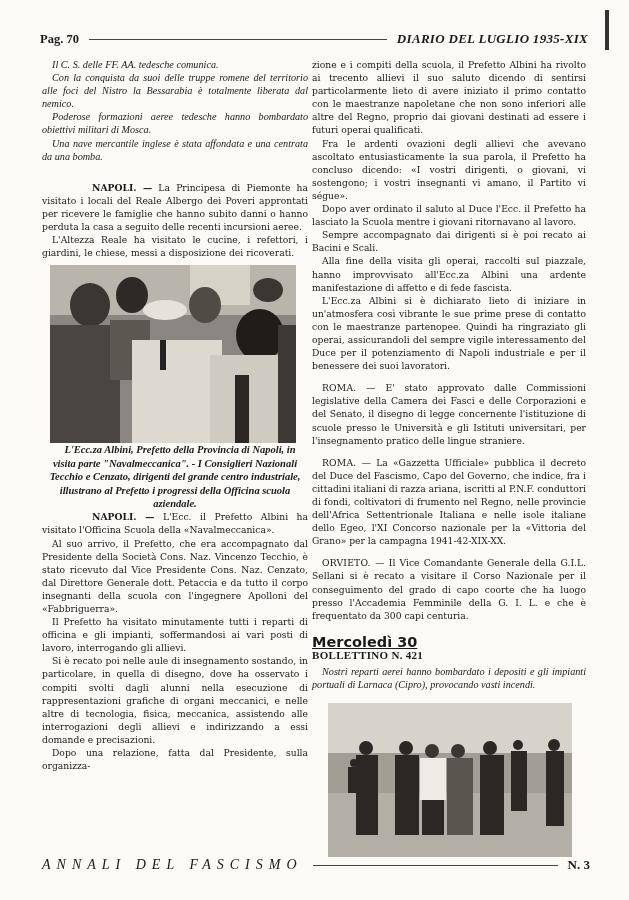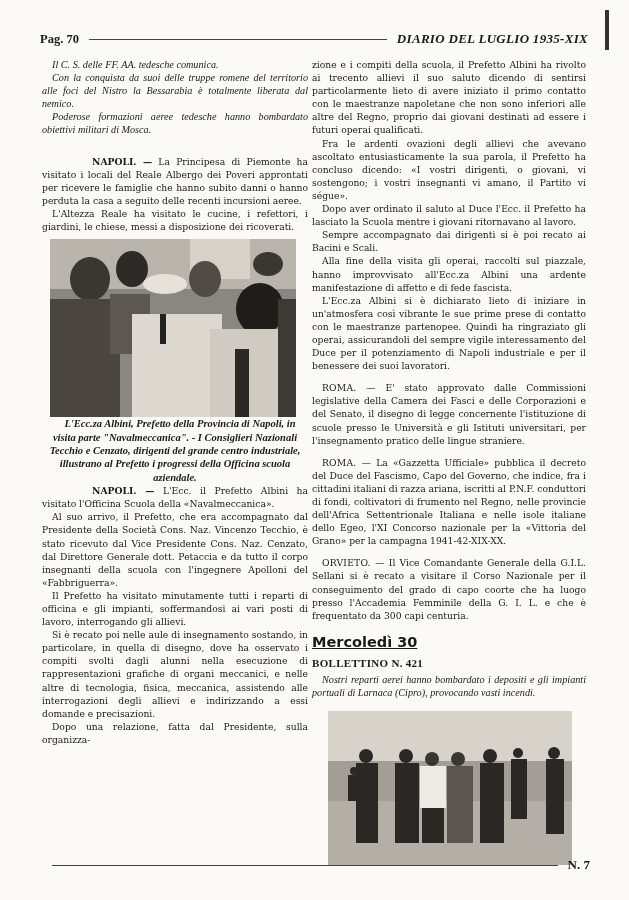--- a/index.html
+++ b/index.html
@@ -24,21 +24,21 @@
   .col p.italic { font-style:italic; font-family:"Liberation Serif", serif; font-size:10.2px; }
   .gap { height:9px; }
   .caps { font-variant:small-caps; letter-spacing:0.2px; }
   .lead { font-weight:bold;margin-left:40px; }
 
   .photo { position:relative; margin:6px auto 0; background:#777; overflow:hidden; }
   .photo1 { width:246px; height:178px; margin-left:8px; }
   .photo2 { width:244px; height:154px; margin-left:16px; margin-top:12px; }
   .caption { font-family:"Liberation Serif", serif; font-style:italic; font-weight:bold; font-size:10.5px; line-height:13.4px; text-align:center; margin:6px 0 10px; }
 
-  .day-head { font-family:"DejaVu Sans", sans-serif; font-weight:bold; font-size:14.5px; text-decoration:underline; margin:14px 0 8px; }
+  .day-head { font-family:"DejaVu Sans", sans-serif; font-weight:bold; font-size:14.5px; text-decoration:underline; margin:14px 0 0; }
   .bulletin { font-family:"Liberation Serif", serif; font-weight:bold; font-size:11px; letter-spacing:0.3px; margin:0 0 3px; }
 
   .footer {
     position:absolute; left:42px; top:856px; width:548px; height:18px;
     display:flex; align-items:center;
   }
   .footer .annali { font-family:"Liberation Serif", serif; font-style:italic; font-size:14px; letter-spacing:6px; white-space:nowrap; }
   .footer .rule { flex:1; border-top:1px solid #444; margin:0 10px; height:0; }
   .footer .num { font-family:"Liberation Serif", serif; font-weight:bold; font-size:13px; white-space:nowrap; }
 </style>
@@ -50,20 +50,21 @@
 <div class="header">
   <span class="pag">Pag. 70</span>
   <span class="rule"></span>
   <span class="title">DIARIO DEL LUGLIO 1935-XIX</span>
 </div>
 
 <div class="col left">
   <p class="italic">Il C. S. delle FF. AA. tedesche comunica.</p>
   <p class="italic">Con la conquista da suoi delle truppe romene del territorio alle foci del Nistro la Bessarabia è totalmente liberata dal nemico.</p>
   <p class="italic">Poderose formazioni aeree tedesche hanno bombardato obiettivi militari di Mosca.</p>
+  <p class="italic">Una nave mercantile inglese è stata affondata e una centrata da una bomba.</p>
   <div class="gap"></div>
   <div class="gap"></div>
   <p><span class="lead">NAPOLI. —</span> <span>La Principesa di Piemonte ha visitato i locali del Reale Albergo dei Poveri approntati per ricevere le famiglie che hanno subito danni o hanno perduta la casa a seguito delle recenti incursioni aeree.</span></p>
   <p>L'Altezza Reale ha visitato le cucine, i refettori, i giardini, le chiese, messi a disposizione dei ricoverati.</p>
 
   <div class="photo photo1">
     <svg width="246" height="178" viewBox="0 0 246 178">
       <rect width="246" height="178" fill="#8a8782"></rect>
       <rect x="0" y="0" width="246" height="50" fill="#b9b5ad"></rect>
       <rect x="140" y="0" width="60" height="40" fill="#d6d2c8"></rect>
@@ -134,15 +135,16 @@
         <rect x="94" y="97" width="22" height="35" fill="#2a2724"></rect>
         <circle cx="130" cy="48" r="7" fill="#3a3632"></circle>
         <rect x="119" y="55" width="26" height="77" fill="#5a554f"></rect>
       </g>
     </svg>
   </div>
 
 </div>
 
 <div class="footer">
+  <span class="annali">ANNALI DEL FASCISMO</span>
   <span class="rule"></span>
-  <span class="num">N. 7</span>
+  <span class="num">N. 3</span>
 </div>
 
 </body></html>

